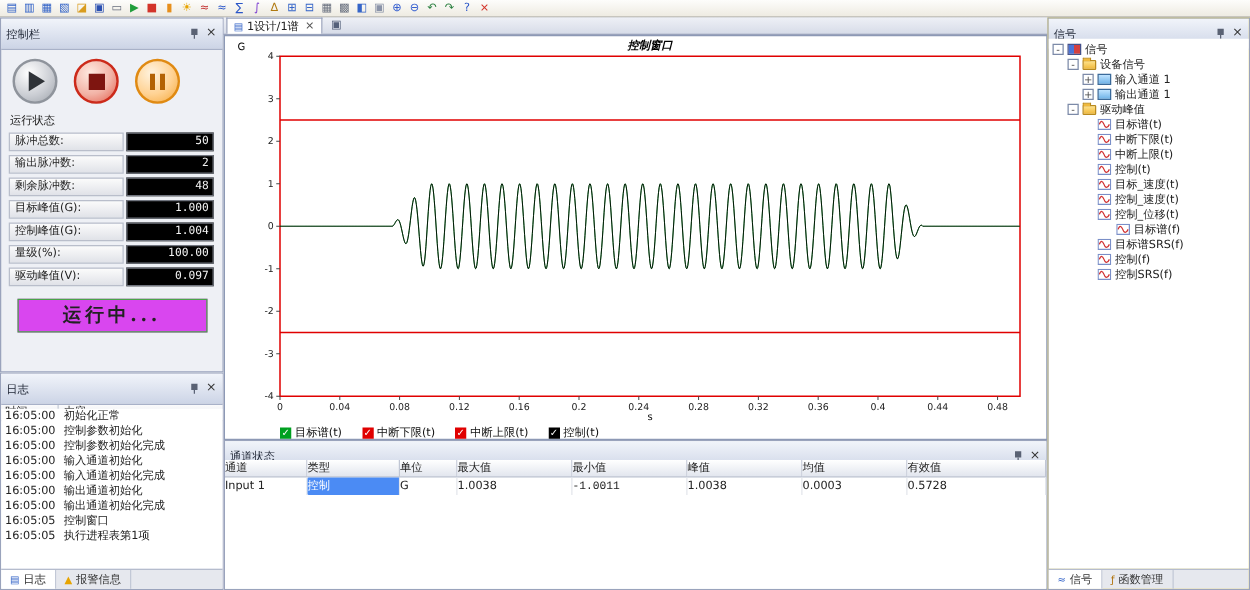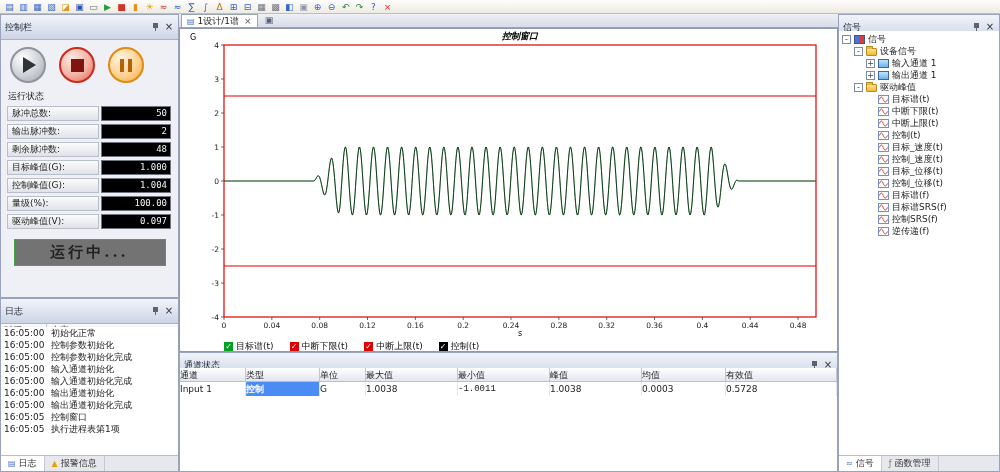--- a/index.html
+++ b/index.html
@@ -164,21 +164,21 @@
       </div>
       <div class="field-row">
         <span class="field-label">量级(%):</span>
         <span class="field-value">100.00</span>
       </div>
       <div class="field-row">
         <span class="field-label">驱动峰值(V):</span>
         <span class="field-value">0.097</span>
       </div>
     </div>
-  <div class="run-state" style="background: #737373;">运行中...</div>
+  <div class="run-state" style="background: #d946ef;">运行中...</div>
 </div>
 
 <div class="panel" id="log-panel">
   <div class="panel-title">
     <span>日志</span>
     <span class="spacer"></span>
     <span class="pin"></span>
     <span class="closex">×</span>
   </div>
   <div class="log-head">
@@ -333,21 +333,21 @@
           <span class="ch-cell" style="width: 74px;">类型</span>
           <span class="ch-cell" style="width: 46px;">单位</span>
           <span class="ch-cell" style="width: 92px;">最大值</span>
           <span class="ch-cell" style="width: 92px;">最小值</span>
           <span class="ch-cell" style="width: 92px;">峰值</span>
           <span class="ch-cell" style="width: 84px;">均值</span>
           <span class="ch-cell" style="flex: 1 1 0%;">有效值</span>
         </div>
         <div class="ch-row">
           <span class="ch-cell" style="width: 66px;">Input 1</span>
-          <span class="ch-cell ch-sel" style="width: 74px; background: rgb(75, 139, 244); font-weight: bold;">控制</span>
+          <span class="ch-cell ch-sel" style="width: 74px; background: rgb(75, 139, 244);">控制</span>
           <span class="ch-cell" style="width: 46px;">G</span>
           <span class="ch-cell" style="width: 92px;">1.0038</span>
           <span class="ch-cell" style="width: 92px; font-family: Liberation Mono, monospace;">-1.0011</span>
           <span class="ch-cell" style="width: 92px;">1.0038</span>
           <span class="ch-cell" style="width: 84px;">0.0003</span>
           <span class="ch-cell" style="flex: 1 1 0%;">0.5728</span>
         </div>
       </div>
   </div>
 </div>
@@ -446,33 +446,23 @@
         <span class="tree-label">控制_速度(t)</span>
       </div>
       <div class="tree-row" style="padding-left: 27px;">
         <span class="expander-spacer"></span>
         <span class="node-icon icon-wave">
           <svg width="11" height="9" viewBox="0 0 11 9">
             <rect x="0.5" y="0.5" width="10" height="8" fill="#ffffff" stroke="#7a8fc8"></rect>
             <path d="M1.5 4.5 C 2.5 1.2, 4 1.2, 5.2 4.5 S 8 7.8, 9.5 4.5" fill="none" stroke="#d03030" stroke-width="1"></path>
           </svg>
         </span>
-        <span class="tree-label">目标_位移(t)</span>
-      </div>
-      <div class="tree-row" style="padding-left: 27px;">
-        <span class="expander-spacer"></span>
-        <span class="node-icon icon-wave">
-          <svg width="11" height="9" viewBox="0 0 11 9">
-            <rect x="0.5" y="0.5" width="10" height="8" fill="#ffffff" stroke="#7a8fc8"></rect>
-            <path d="M1.5 4.5 C 2.5 1.2, 4 1.2, 5.2 4.5 S 8 7.8, 9.5 4.5" fill="none" stroke="#d03030" stroke-width="1"></path>
-          </svg>
-        </span>
         <span class="tree-label">控制_位移(t)</span>
       </div>
-      <div class="tree-row" style="padding-left: 27px;">
+      <div class="tree-row" style="padding-left: 42px;">
         <span class="expander-spacer"></span>
         <span class="node-icon icon-wave">
           <svg width="11" height="9" viewBox="0 0 11 9">
             <rect x="0.5" y="0.5" width="10" height="8" fill="#ffffff" stroke="#7a8fc8"></rect>
             <path d="M1.5 4.5 C 2.5 1.2, 4 1.2, 5.2 4.5 S 8 7.8, 9.5 4.5" fill="none" stroke="#d03030" stroke-width="1"></path>
           </svg>
         </span>
         <span class="tree-label">目标谱(f)</span>
       </div>
       <div class="tree-row" style="padding-left: 27px;">
@@ -486,31 +476,31 @@
         <span class="tree-label">目标谱SRS(f)</span>
       </div>
       <div class="tree-row" style="padding-left: 27px;">
         <span class="expander-spacer"></span>
         <span class="node-icon icon-wave">
           <svg width="11" height="9" viewBox="0 0 11 9">
             <rect x="0.5" y="0.5" width="10" height="8" fill="#ffffff" stroke="#7a8fc8"></rect>
             <path d="M1.5 4.5 C 2.5 1.2, 4 1.2, 5.2 4.5 S 8 7.8, 9.5 4.5" fill="none" stroke="#d03030" stroke-width="1"></path>
           </svg>
         </span>
+        <span class="tree-label">控制(f)</span>
+      </div>
+      <div class="tree-row" style="padding-left: 27px;">
+        <span class="expander-spacer"></span>
+        <span class="node-icon icon-wave">
+          <svg width="11" height="9" viewBox="0 0 11 9">
+            <rect x="0.5" y="0.5" width="10" height="8" fill="#ffffff" stroke="#7a8fc8"></rect>
+            <path d="M1.5 4.5 C 2.5 1.2, 4 1.2, 5.2 4.5 S 8 7.8, 9.5 4.5" fill="none" stroke="#d03030" stroke-width="1"></path>
+          </svg>
+        </span>
         <span class="tree-label">控制SRS(f)</span>
-      </div>
-      <div class="tree-row" style="padding-left: 27px;">
-        <span class="expander-spacer"></span>
-        <span class="node-icon icon-wave">
-          <svg width="11" height="9" viewBox="0 0 11 9">
-            <rect x="0.5" y="0.5" width="10" height="8" fill="#ffffff" stroke="#7a8fc8"></rect>
-            <path d="M1.5 4.5 C 2.5 1.2, 4 1.2, 5.2 4.5 S 8 7.8, 9.5 4.5" fill="none" stroke="#d03030" stroke-width="1"></path>
-          </svg>
-        </span>
-        <span class="tree-label">逆传递(f)</span>
       </div>
     </div>
   <div class="bottom-tabs">
     <div class="btab active">
       <span class="btab-icon">≈</span>
       <span>信号</span>
     </div>
     <div class="btab">
       <span class="btab-icon fn">ƒ</span>
       <span>函数管理</span>

